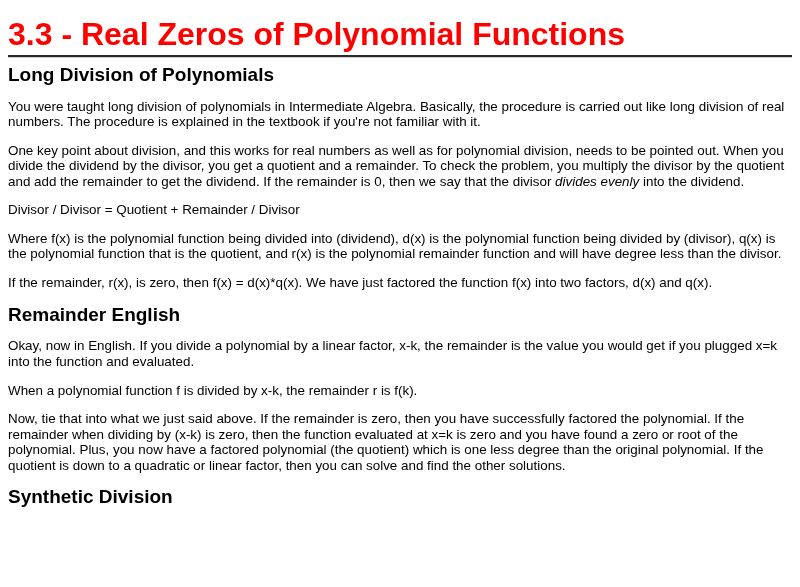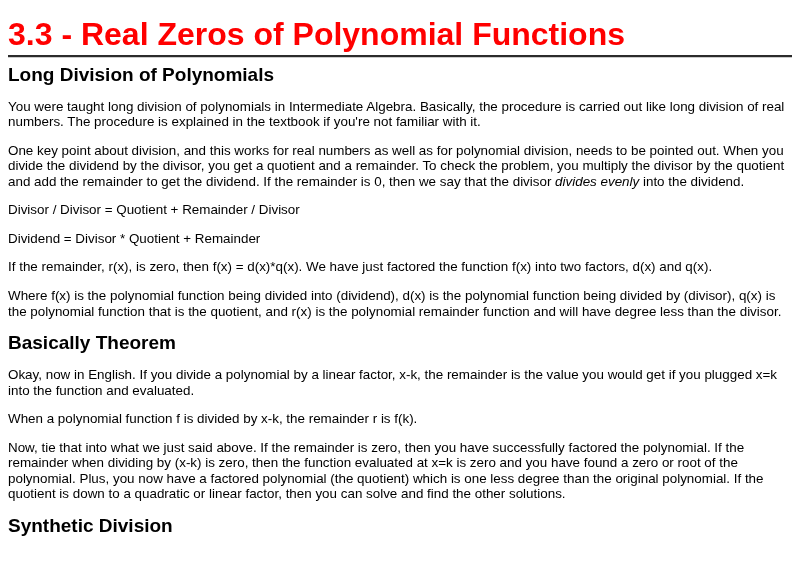--- a/index.html
+++ b/index.html
@@ -57,29 +57,28 @@
   <hr class="title-divider">
 
   <h2 class="section-heading">Long Division of Polynomials</h2>
 
   <p class="body-paragraph">You were taught long division of polynomials in Intermediate Algebra. Basically, the procedure is carried out like long division of real numbers. The procedure is explained in the textbook if you're not familiar with it.</p>
 
   <p class="body-paragraph"><span>One key point about division, and this works for real numbers as well as for polynomial division, needs to be pointed out. When you divide the dividend by the divisor, you get a quotient and a remainder. To check the problem, you multiply the divisor by the quotient and add the remainder to get the dividend. If the remainder is 0, then we say that the divisor </span><em class="italic-phrase">divides evenly</em><span> into the dividend.</span></p>
 
   <p class="formula-line">Divisor / Divisor = Quotient + Remainder / Divisor</p>
 
-  <p class="formula-line">Dividend = Divisor * Quotient + Remainder</p>
 
 
 
+  <p class="body-paragraph">Where f(x) is the polynomial function being divided into (dividend), d(x) is the polynomial function being divided by (divisor), q(x) is the polynomial function that is the quotient, and r(x) is the polynomial remainder function and will have degree less than the divisor.</p>
+
   <p class="body-paragraph">If the remainder, r(x), is zero, then f(x) = d(x)*q(x). We have just factored the function f(x) into two factors, d(x) and q(x).</p>
 
-  <p class="body-paragraph">Where f(x) is the polynomial function being divided into (dividend), d(x) is the polynomial function being divided by (divisor), q(x) is the polynomial function that is the quotient, and r(x) is the polynomial remainder function and will have degree less than the divisor.</p>
-
-  <h2 class="section-heading">Basically Theorem</h2>
+  <h2 class="section-heading">Remainder English</h2>
 
   <p class="body-paragraph">Okay, now in English. If you divide a polynomial by a linear factor, x-k, the remainder is the value you would get if you plugged x=k into the function and evaluated.</p>
 
   <p class="body-paragraph">When a polynomial function f is divided by x-k, the remainder r is f(k).</p>
 
   <p class="body-paragraph">Now, tie that into what we just said above. If the remainder is zero, then you have successfully factored the polynomial. If the remainder when dividing by (x-k) is zero, then the function evaluated at x=k is zero and you have found a zero or root of the polynomial. Plus, you now have a factored polynomial (the quotient) which is one less degree than the original polynomial. If the quotient is down to a quadratic or linear factor, then you can solve and find the other solutions.</p>
 
   <h2 class="section-heading">Synthetic Division</h2>
 
 </div>

